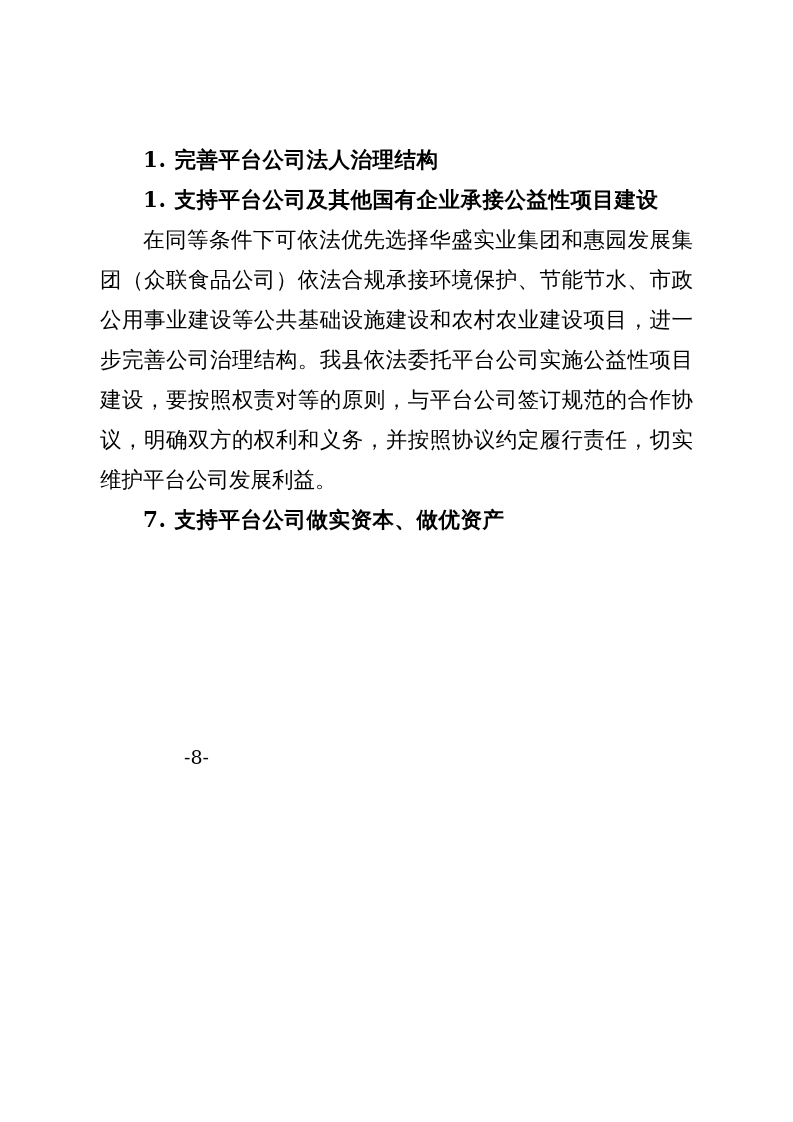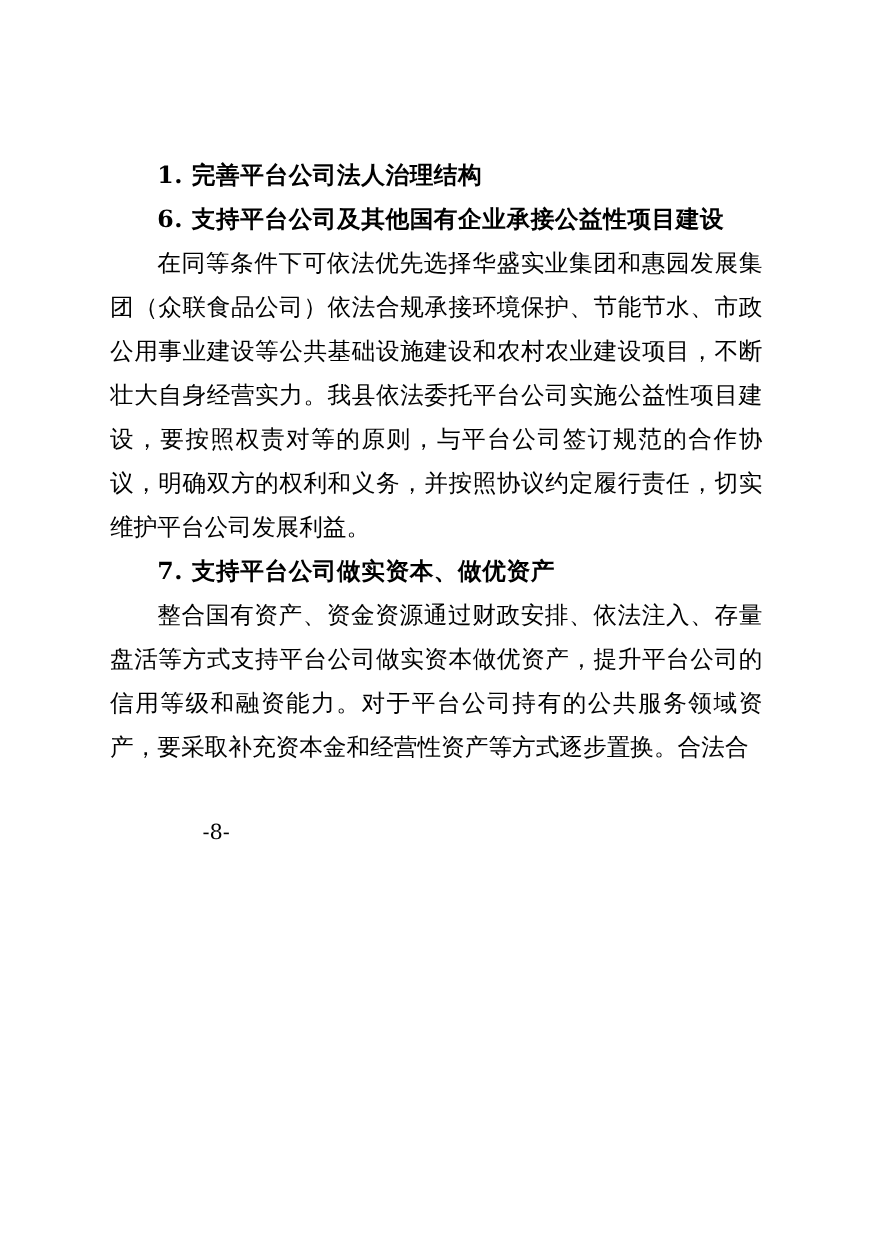--- a/index.html
+++ b/index.html
@@ -59,21 +59,20 @@
     display: inline-block;
     margin-left: -420px;
   }
 </style>
 </head>
 <body>
 
 <div class="page">
   <div class="doc-body">
     <p class="heading">1. 完善平台公司法人治理结构</p>
-    <p class="heading">6. 支持平台公司及其他国有企业承接公益性项目建设</p>
-    <p class="para tight">在同等条件下可依法优先选择华盛实业集团和惠园发展集团（众联食品公司）依法合规承接环境保护、节能节水、市政公用事业建设等公共基础设施建设和农村农业建设项目，不断壮大自身经营实力。我县依法委托平台公司实施公益性项目建设，要按照权责对等的原则，与平台公司签订规范的合作协议，明确双方的权利和义务，并按照协议约定履行责任，切实维护平台公司发展利益。</p>
+    <p class="heading">1. 支持平台公司及其他国有企业承接公益性项目建设</p>
+    <p class="para tight">在同等条件下可依法优先选择华盛实业集团和惠园发展集团（众联食品公司）依法合规承接环境保护、节能节水、市政公用事业建设等公共基础设施建设和农村农业建设项目，进一步完善公司治理结构。我县依法委托平台公司实施公益性项目建设，要按照权责对等的原则，与平台公司签订规范的合作协议，明确双方的权利和义务，并按照协议约定履行责任，切实维护平台公司发展利益。</p>
     <p class="heading">7. 支持平台公司做实资本、做优资产</p>
-    <p class="para tight">整合国有资产、资金资源通过财政安排、依法注入、存量盘活等方式支持平台公司做实资本做优资产，提升平台公司的信用等级和融资能力。对于平台公司持有的公共服务领域资产，要采取补充资本金和经营性资产等方式逐步置换。合法合</p>
   </div>
   <div class="page-number">
     <span class="pn-inner">-8-</span>
   </div>
 </div>
 
 </body></html>

